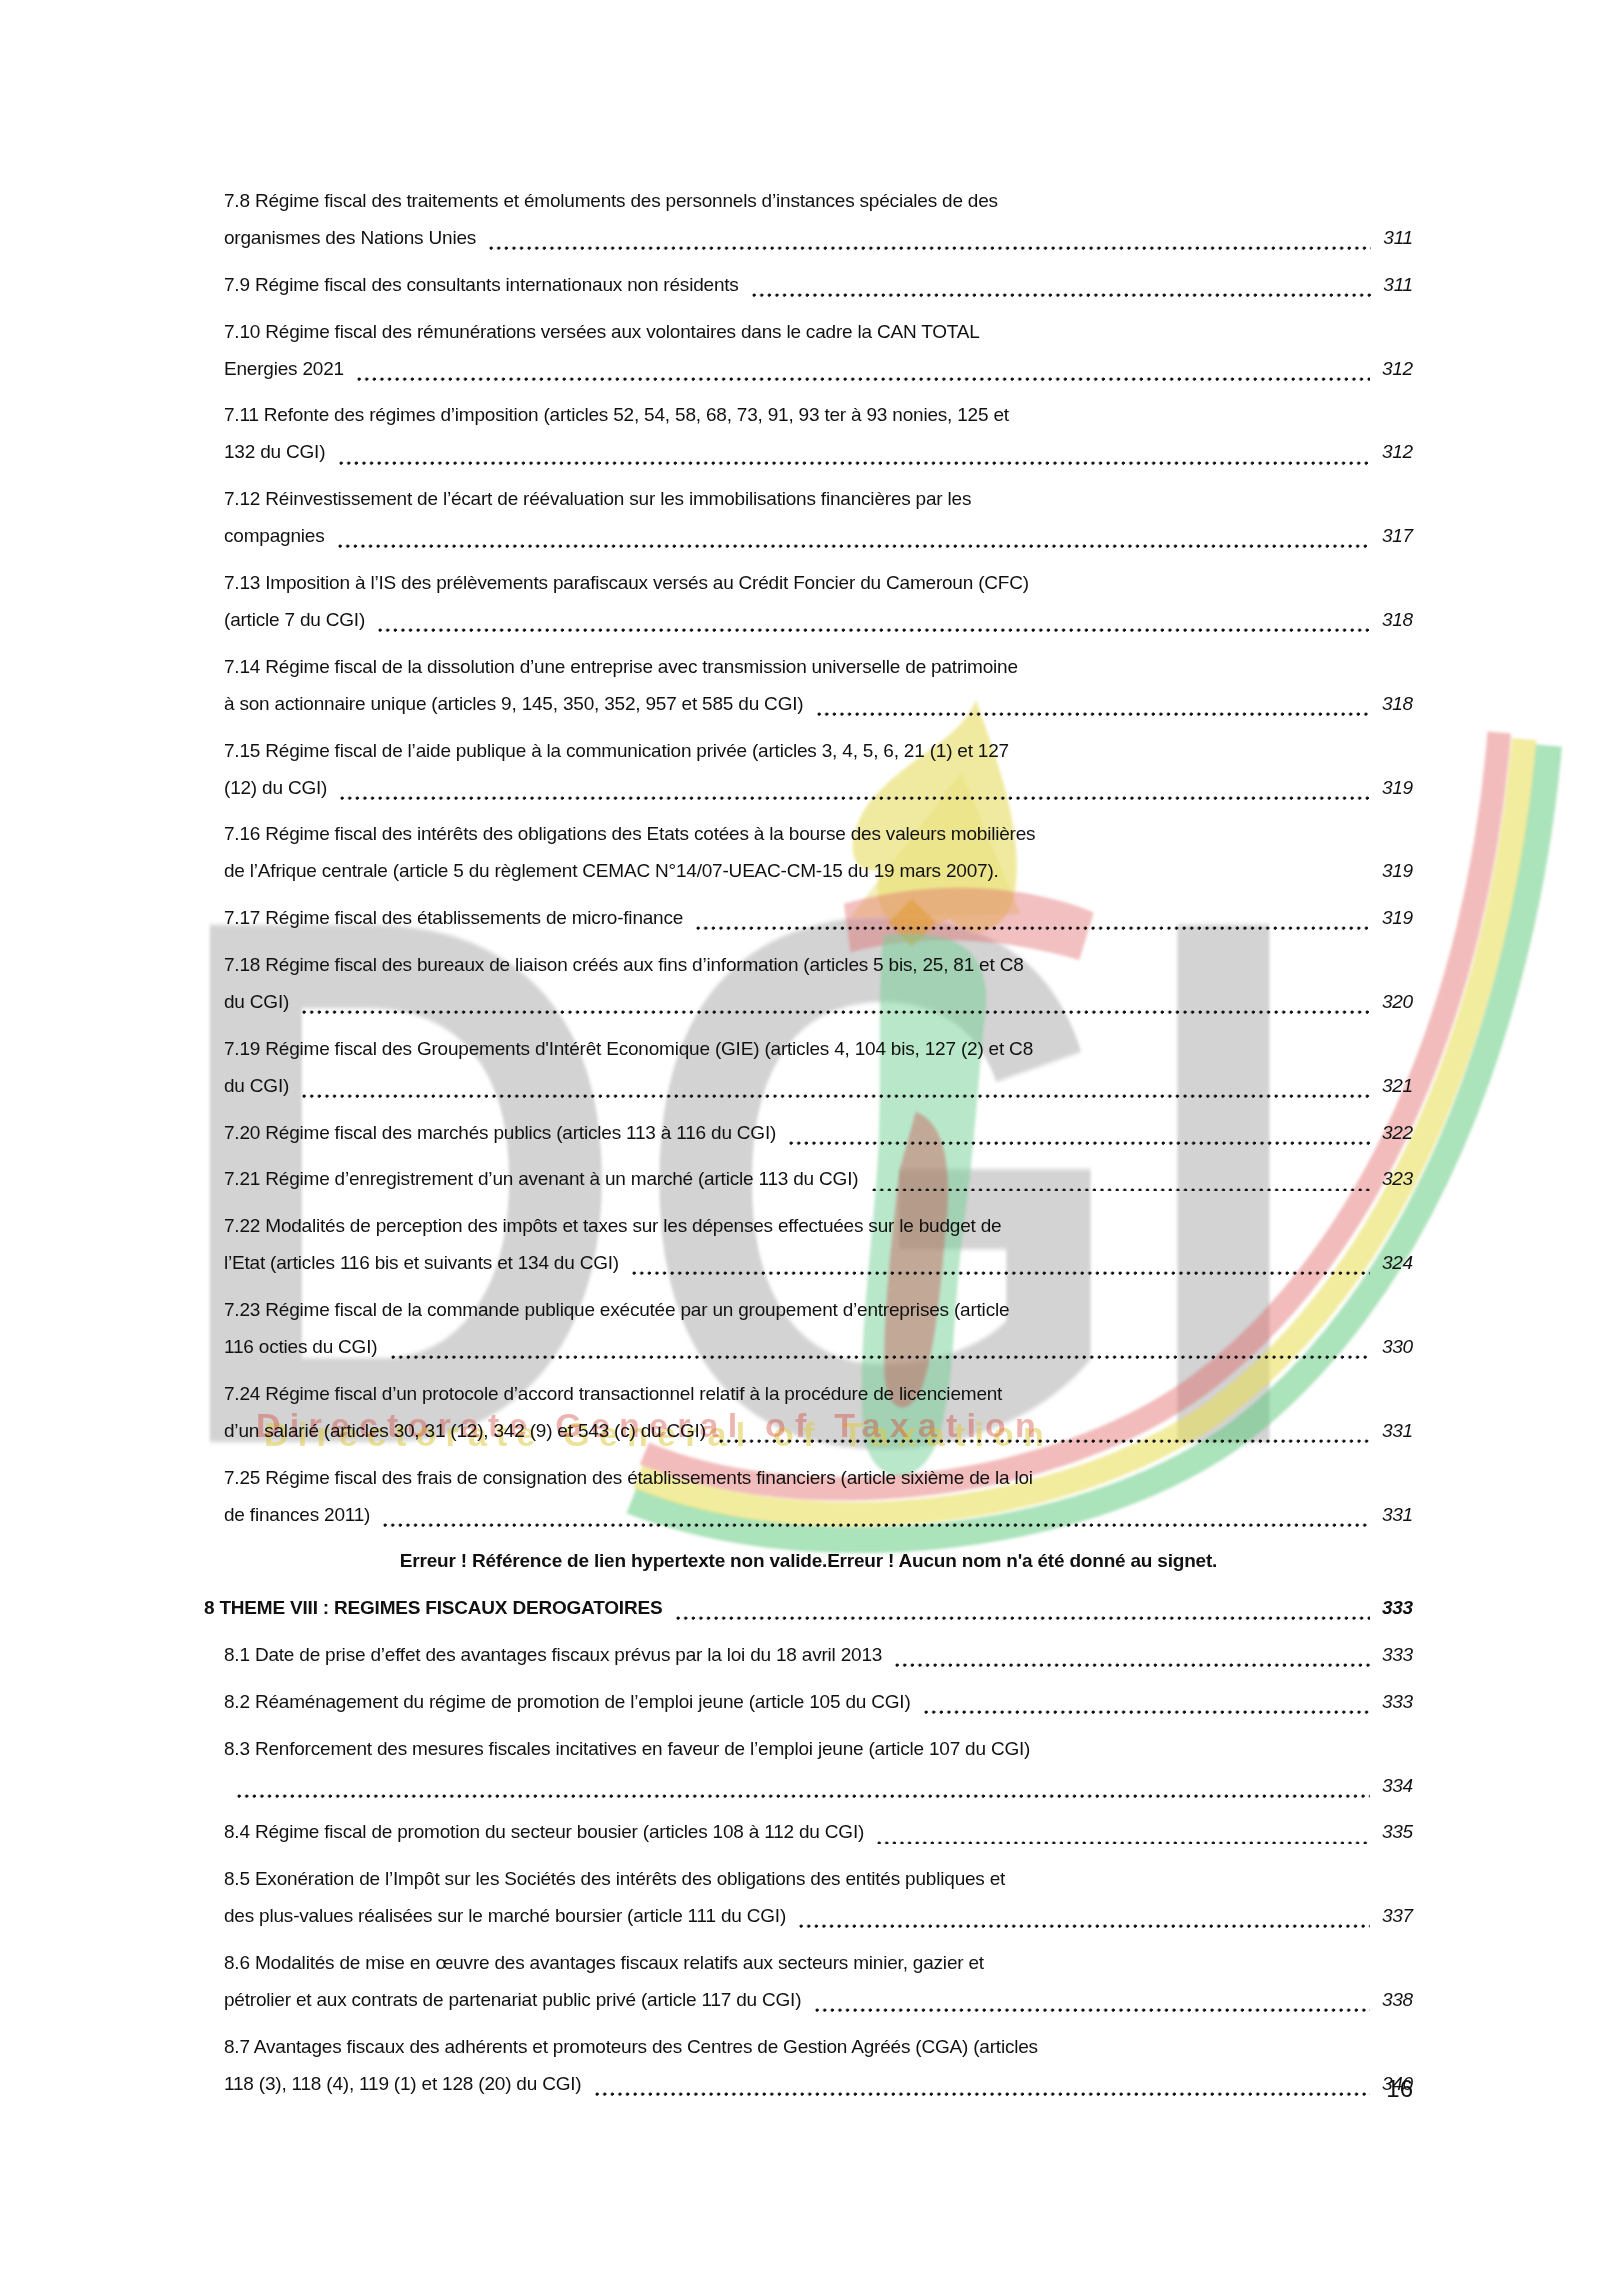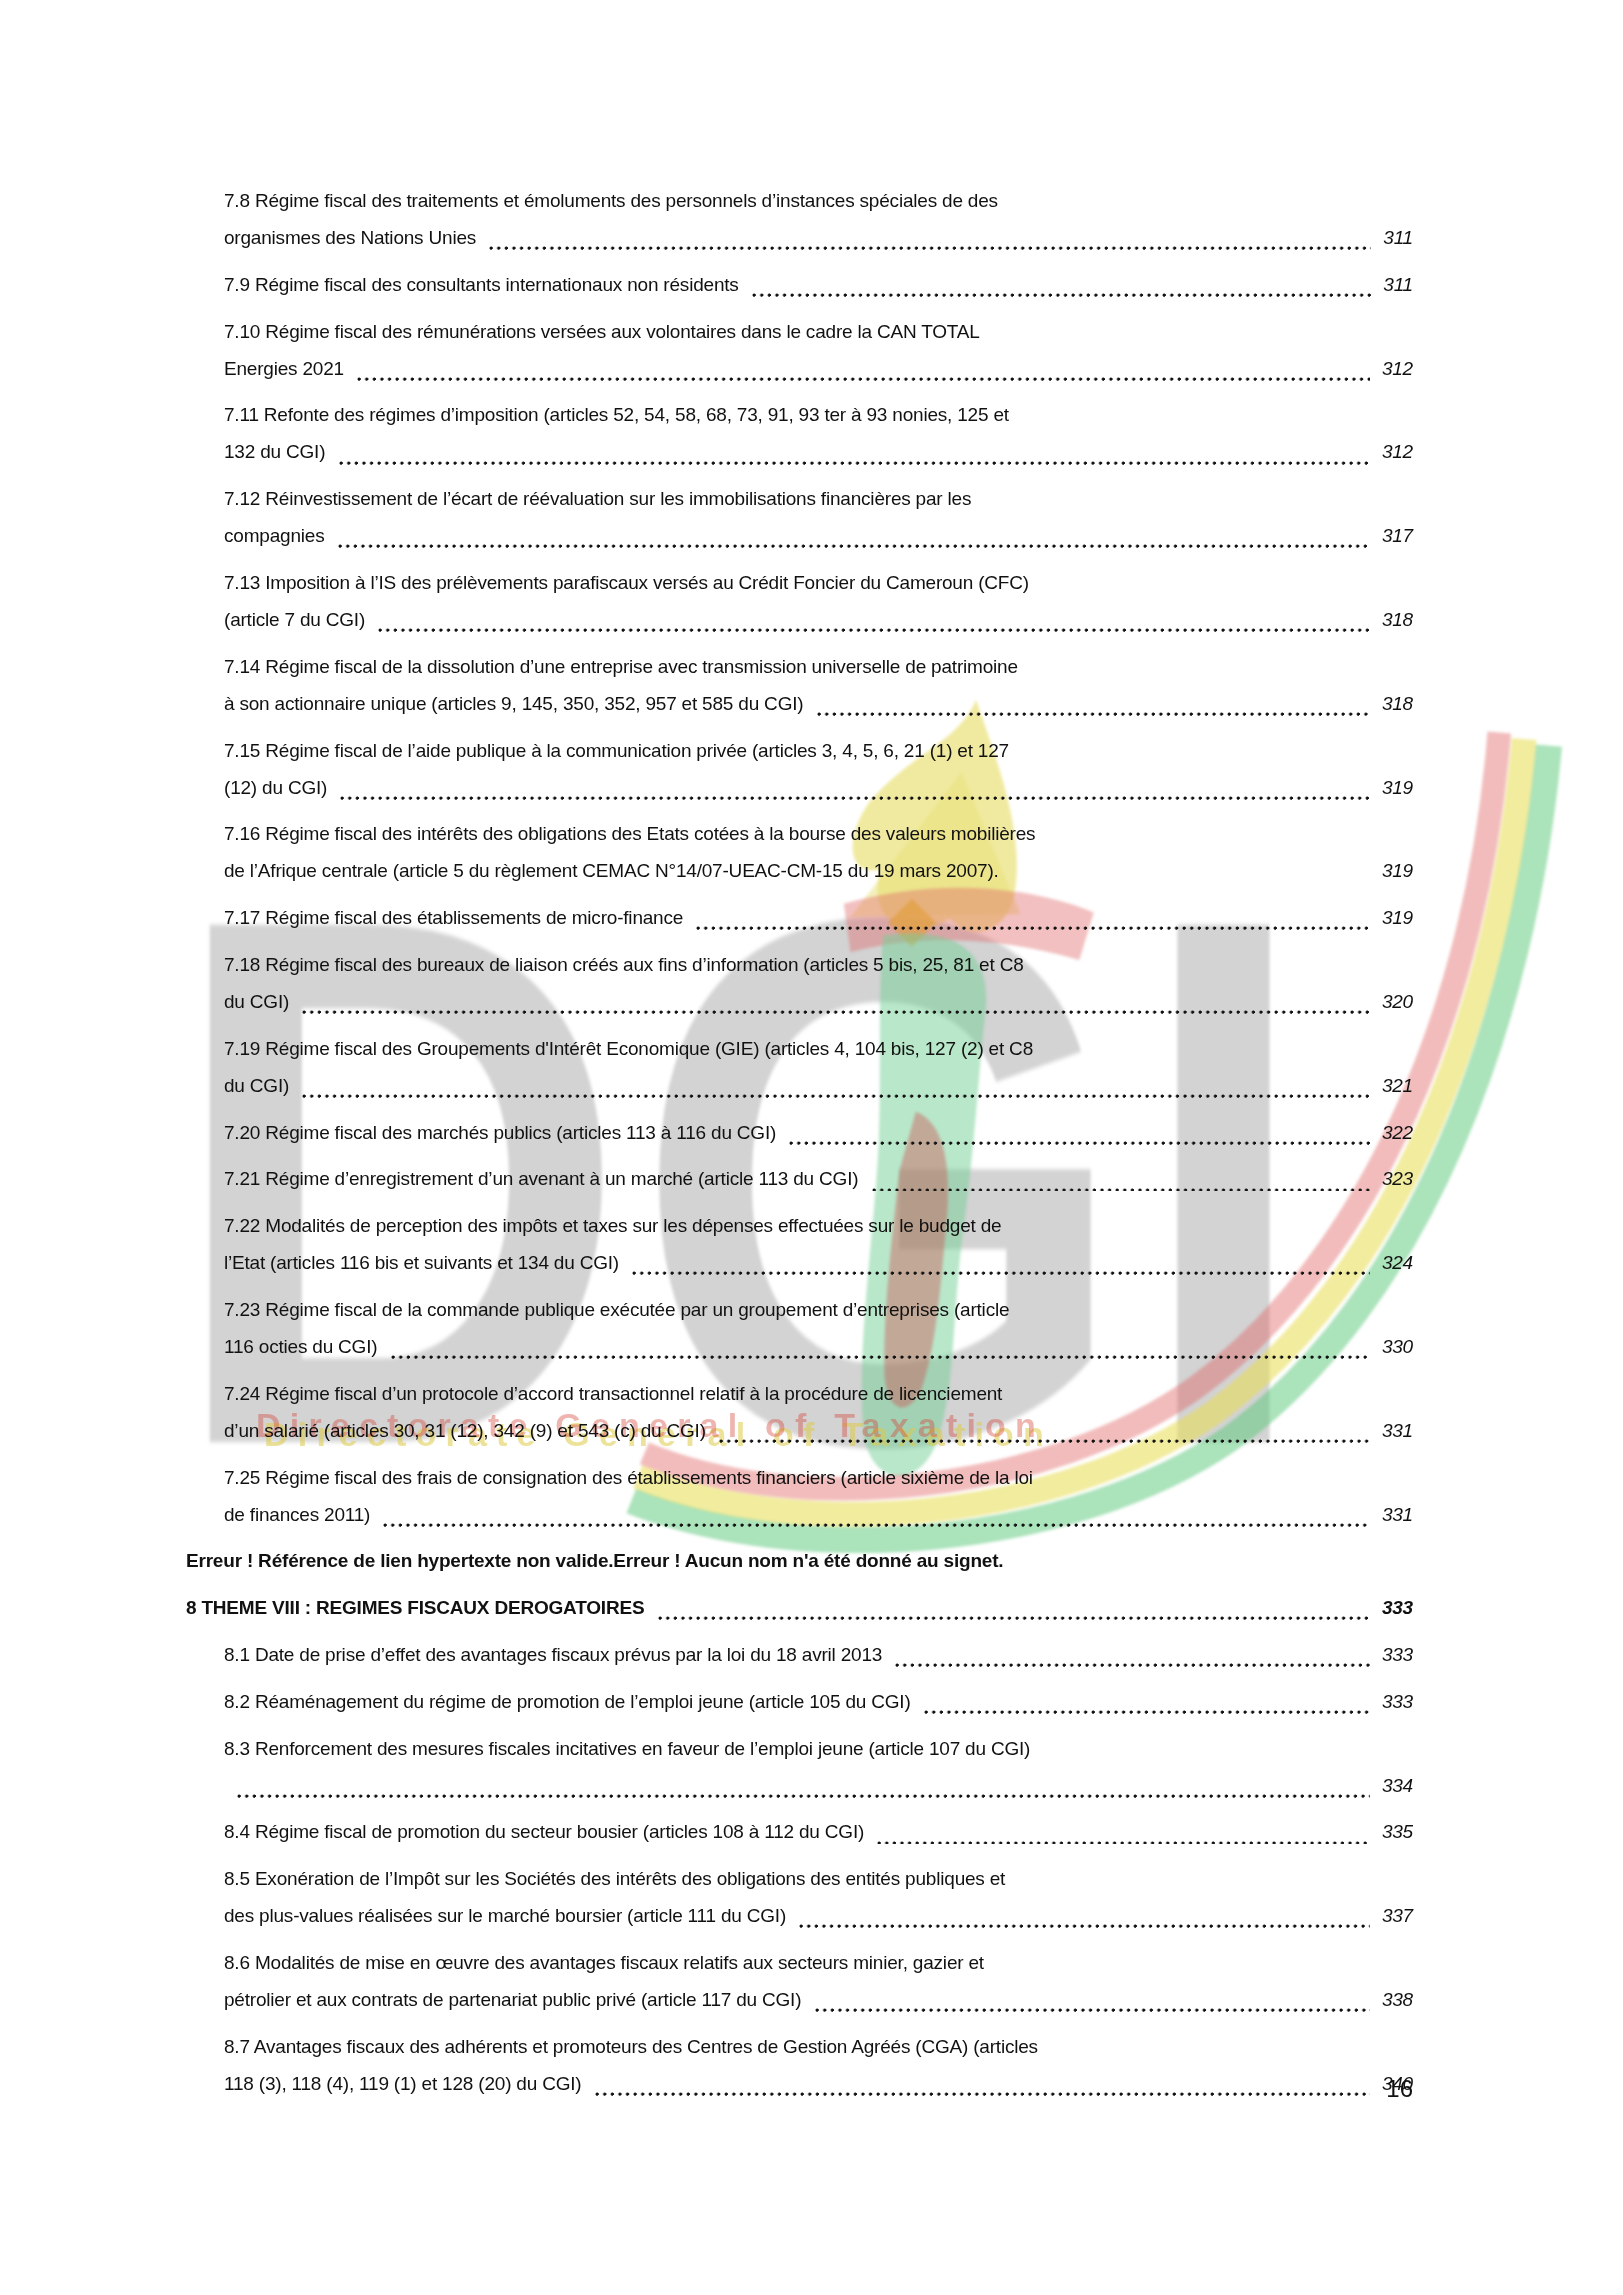--- a/index.html
+++ b/index.html
@@ -14,21 +14,21 @@
     letter-spacing:5.2px;color:rgba(110,110,110,0.30);transform:scaleX(0.85);transform-origin:top left;
     filter:blur(2px);
   }
   .wm-svg{position:absolute;left:0;top:0;filter:blur(1.6px);}
   .wm-sub{position:absolute;font-weight:bold;font-size:34px;letter-spacing:9.2px;white-space:nowrap;}
   .wm-sub.yellow{left:264px;top:1415px;color:rgba(222,202,70,0.55);filter:blur(0.7px);}
   .wm-sub.red{left:256px;top:1406px;color:rgba(213,70,58,0.40);filter:blur(0.7px);}
   
   .content{position:absolute;left:186px;top:182px;width:1227px;z-index:2;font-size:19px;letter-spacing:-0.2px;}
   .entry{margin:0 0 9.8px 38px;}
-  .entry.no-indent{margin-left:0;}
+  .entry.no-indent{margin-left:18px;text-align:center;}
   .entry.bold,.entry.heading{font-weight:bold;}
   .eline{line-height:37px;white-space:nowrap;}
   .lastline{display:flex;gap:8px;}
   .txt{white-space:nowrap;flex:0 0 auto;}
   .dots{flex:1 1 auto;position:relative;min-width:9.2px;}
   .dots::after{
     content:"";position:absolute;left:5.2px;right:3.9px;bottom:5.9px;height:3.9px;
     background-image:radial-gradient(circle at 2px 2px,#111 1.4px,rgba(0,0,0,0) 1.7px);
     background-size:7.6px 3.9px;background-repeat:repeat-x;
   }

